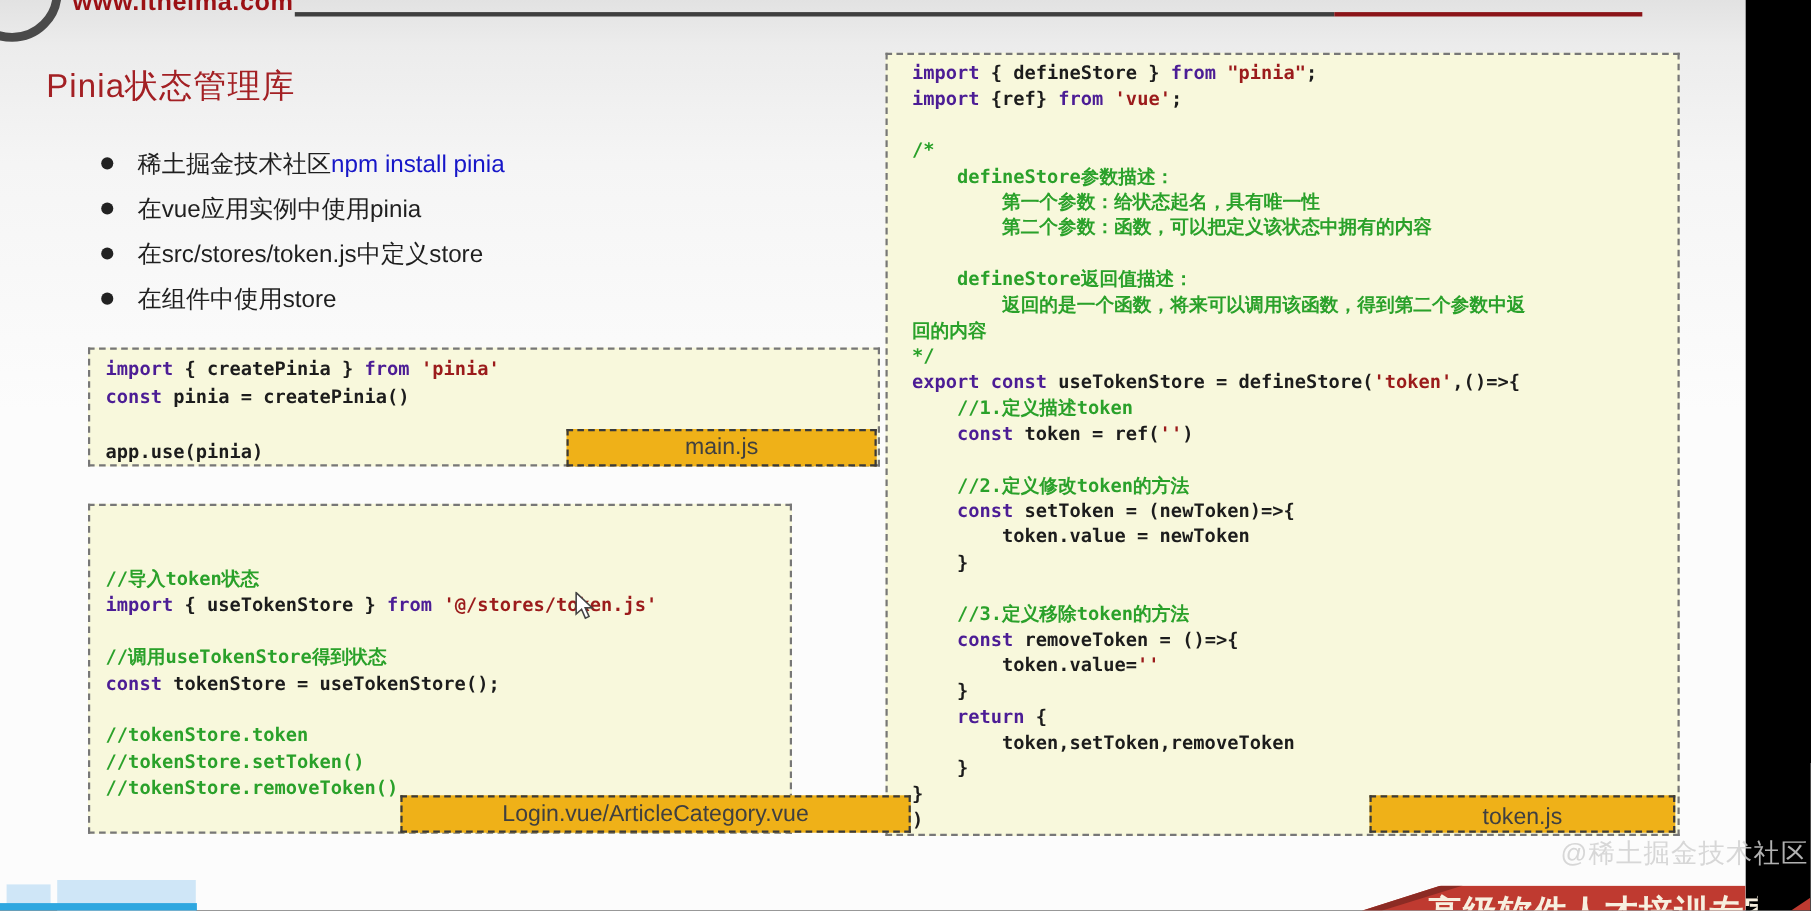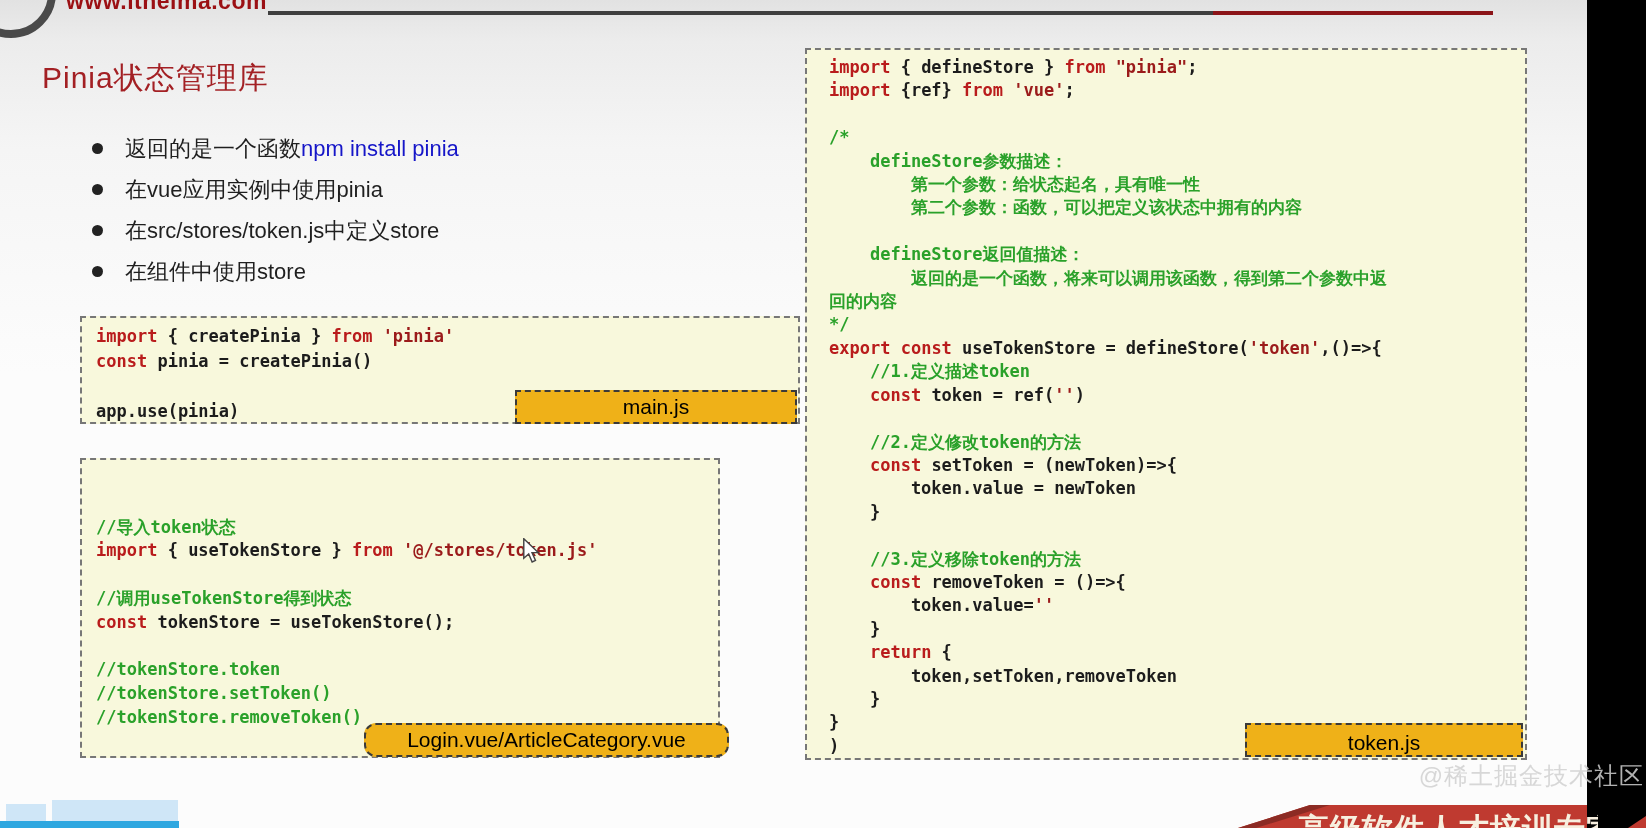--- a/index.html
+++ b/index.html
@@ -20,31 +20,31 @@
   .page-title{position:absolute;left:42px;top:58px;font-size:30px;color:#a32024;letter-spacing:1px;}
   .bullet{position:absolute;left:92px;font-size:22px;color:#1f1f1f;white-space:nowrap;}
   .bullet .dot{display:inline-block;width:11px;height:11px;border-radius:50%;background:#222;margin-right:22px;vertical-align:2px;}
   .bullet .code-ref{color:#1616c8;}
   
   .code-block{
     position:absolute;background:#f8f8dc;border:2px dashed #777;box-sizing:border-box;
   }
   .code{font-family:"DejaVu Sans Mono","Liberation Mono",monospace;font-weight:bold;font-size:17px;white-space:pre;}
   .code-line{min-height:1em;}
-  .k{color:#b91c1c;text-align:right;}
+  .k{color:#4c1d95;text-align:right;}
   .s{color:#9b1b1b;}
   .c{color:#2aa12a;}
   .p{color:#1c1c1c;}
   #block-main .code{padding:6px 0 0 14px;line-height:25px;}
   #block-component .code{padding:8px 0 0 14px;line-height:23.8px;}
   #block-token .code{padding:6px 0 0 22px;line-height:23.4px;}
   .file-label{
     position:absolute;background:#efb118;border:2px dashed #3a3a3a;box-sizing:border-box;
     display:flex;align-items:center;justify-content:center;
-    font-size:21px;color:#000000;z-index:3;
+    font-size:21px;color:#404040;z-index:3;
   }
   
   .banner{position:absolute;left:1238px;top:805px;width:349px;height:23px;background:#bf3a30;
     clip-path:polygon(72px 0,100% 0,100% 100%,0 100%);overflow:visible;z-index:2;}
   .banner-fold{position:absolute;left:1238px;top:805px;width:110px;height:23px;background:#8c2b24;
     clip-path:polygon(72px 0,92px 0,18px 100%,0 100%);z-index:2;}
   .banner-text{position:absolute;left:1298px;top:809px;width:300px;height:19px;overflow:hidden;z-index:2;
     font-family:"Liberation Serif","DejaVu Serif",serif;font-weight:bold;font-size:31px;
     color:#f7efdf;letter-spacing:1px;white-space:nowrap;}
   .banner-corner{position:absolute;right:0;top:816px;width:18px;height:12px;background:#bf3a30;
@@ -65,21 +65,21 @@
 
   <div class="logo-arc"></div>
   <div class="site-url">www.itheima.com</div>
   <div class="rule gray"></div>
   <div class="rule red"></div>
   <div class="black-strip"></div>
 
   <div class="page-title">Pinia状态管理库</div>
 
   <div class="bullet" style="top:134px;">
-    <span class="dot"></span><span>返回的是一个函数</span><span class="code-ref">npm install pinia</span>
+    <span class="dot"></span><span>稀土掘金技术社区</span><span class="code-ref">npm install pinia</span>
   </div>
   <div class="bullet" style="top:175px;">
     <span class="dot"></span><span>在vue应用实例中使用pinia</span>
   </div>
   <div class="bullet" style="top:216px;">
     <span class="dot"></span><span>在src/stores/token.js中定义store</span>
   </div>
   <div class="bullet" style="top:257px;">
     <span class="dot"></span><span>在组件中使用store</span>
   </div>
@@ -87,21 +87,21 @@
   <div id="block-main" class="code-block" style="left:80px;top:316px;width:720px;height:108px;">
     <div class="code"><div class="code-line"><span class="k">import</span><span class="p"> { createPinia } </span><span class="k">from</span><span class="p"> </span><span class="s">'pinia'</span></div><div class="code-line"><span class="k">const</span><span class="p"> pinia = createPinia()</span></div><div class="code-line">&nbsp;</div><div class="code-line"><span class="p">app.use(pinia)</span></div></div>
   </div>
   <div class="file-label" style="left:515px;top:390px;width:282px;height:34px;">
     <span>main.js</span>
   </div>
 
   <div id="block-component" class="code-block" style="left:80px;top:458px;width:640px;height:300px;">
     <div class="code"><div class="code-line">&nbsp;</div><div class="code-line">&nbsp;</div><div class="code-line"><span class="c">//导入token状态</span></div><div class="code-line"><span class="k">import</span><span class="p"> { useTokenStore } </span><span class="k">from</span><span class="p"> </span><span class="s">'@/stores/token.js'</span></div><div class="code-line">&nbsp;</div><div class="code-line"><span class="c">//调用useTokenStore得到状态</span></div><div class="code-line"><span class="k">const</span><span class="p"> tokenStore = useTokenStore();</span></div><div class="code-line">&nbsp;</div><div class="code-line"><span class="c">//tokenStore.token</span></div><div class="code-line"><span class="c">//tokenStore.setToken()</span></div><div class="code-line"><span class="c">//tokenStore.removeToken()</span></div></div>
   </div>
-  <div class="file-label" style="left:364px;top:723px;width:365px;height:34px;border-radius:12px;">
+  <div class="file-label" style="left:364px;top:723px;width:464px;height:34px;">
     <span>Login.vue/ArticleCategory.vue</span>
   </div>
 
   <div id="block-token" class="code-block" style="left:805px;top:48px;width:722px;height:712px;">
     <div class="code"><div class="code-line"><span class="k">import</span><span class="p"> { defineStore } </span><span class="k">from</span><span class="p"> </span><span class="s">"pinia"</span><span class="p">;</span></div><div class="code-line"><span class="k">import</span><span class="p"> {ref} </span><span class="k">from</span><span class="p"> </span><span class="s">'vue'</span><span class="p">;</span></div><div class="code-line">&nbsp;</div><div class="code-line"><span class="c">/*</span></div><div class="code-line"><span class="c">    defineStore参数描述：</span></div><div class="code-line"><span class="c">        第一个参数：给状态起名，具有唯一性</span></div><div class="code-line"><span class="c">        第二个参数：函数，可以把定义该状态中拥有的内容</span></div><div class="code-line">&nbsp;</div><div class="code-line"><span class="c">    defineStore返回值描述：</span></div><div class="code-line"><span class="c">        返回的是一个函数，将来可以调用该函数，得到第二个参数中返</span></div><div class="code-line"><span class="c">回的内容</span></div><div class="code-line"><span class="c">*/</span></div><div class="code-line"><span class="k">export</span><span class="p"> </span><span class="k">const</span><span class="p"> useTokenStore = defineStore(</span><span class="s">'token'</span><span class="p">,()=&gt;{</span></div><div class="code-line"><span class="c">    //1.定义描述token</span></div><div class="code-line"><span class="p">    </span><span class="k">const</span><span class="p"> token = ref(</span><span class="s">''</span><span class="p">)</span></div><div class="code-line">&nbsp;</div><div class="code-line"><span class="c">    //2.定义修改token的方法</span></div><div class="code-line"><span class="p">    </span><span class="k">const</span><span class="p"> setToken = (newToken)=&gt;{</span></div><div class="code-line"><span class="p">        token.value = newToken</span></div><div class="code-line"><span class="p">    }</span></div><div class="code-line">&nbsp;</div><div class="code-line"><span class="c">    //3.定义移除token的方法</span></div><div class="code-line"><span class="p">    </span><span class="k">const</span><span class="p"> removeToken = ()=&gt;{</span></div><div class="code-line"><span class="p">        token.value=</span><span class="s">''</span></div><div class="code-line"><span class="p">    }</span></div><div class="code-line"><span class="p">    </span><span class="k">return</span><span class="p"> {</span></div><div class="code-line"><span class="p">        token,setToken,removeToken</span></div><div class="code-line"><span class="p">    }</span></div><div class="code-line"><span class="p">}</span></div><div class="code-line"><span class="p">)</span></div></div>
   </div>
   <div class="file-label" style="left:1245px;top:723px;width:278px;height:34px;align-items:flex-end;">
     <span>token.js</span>
   </div>
 

